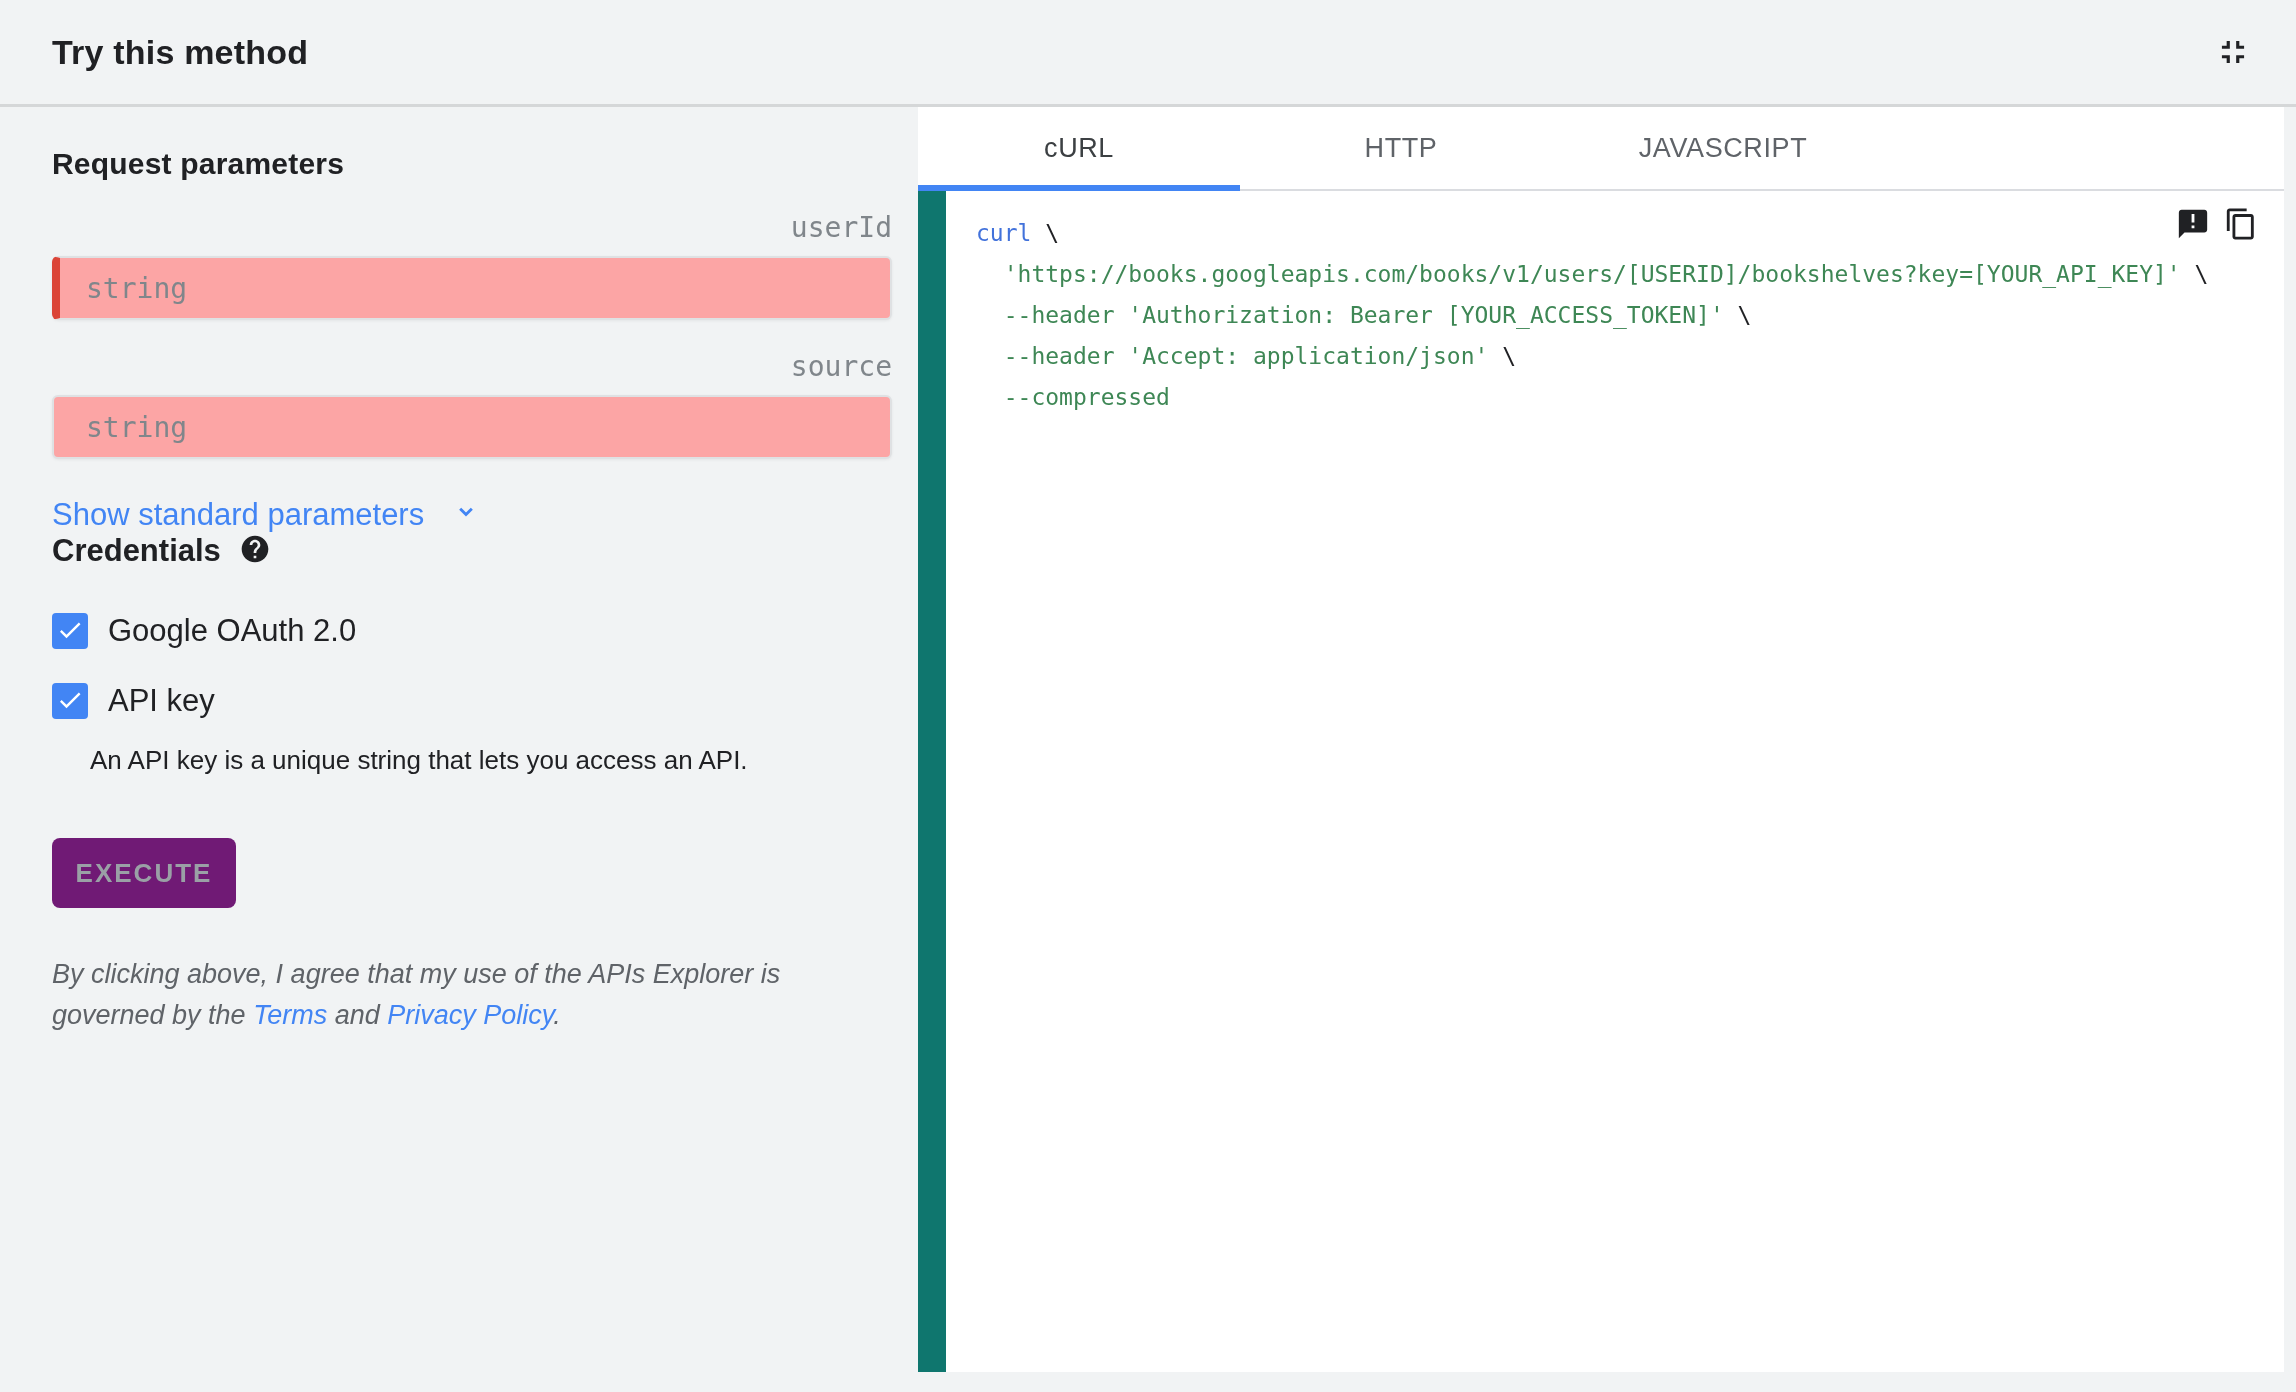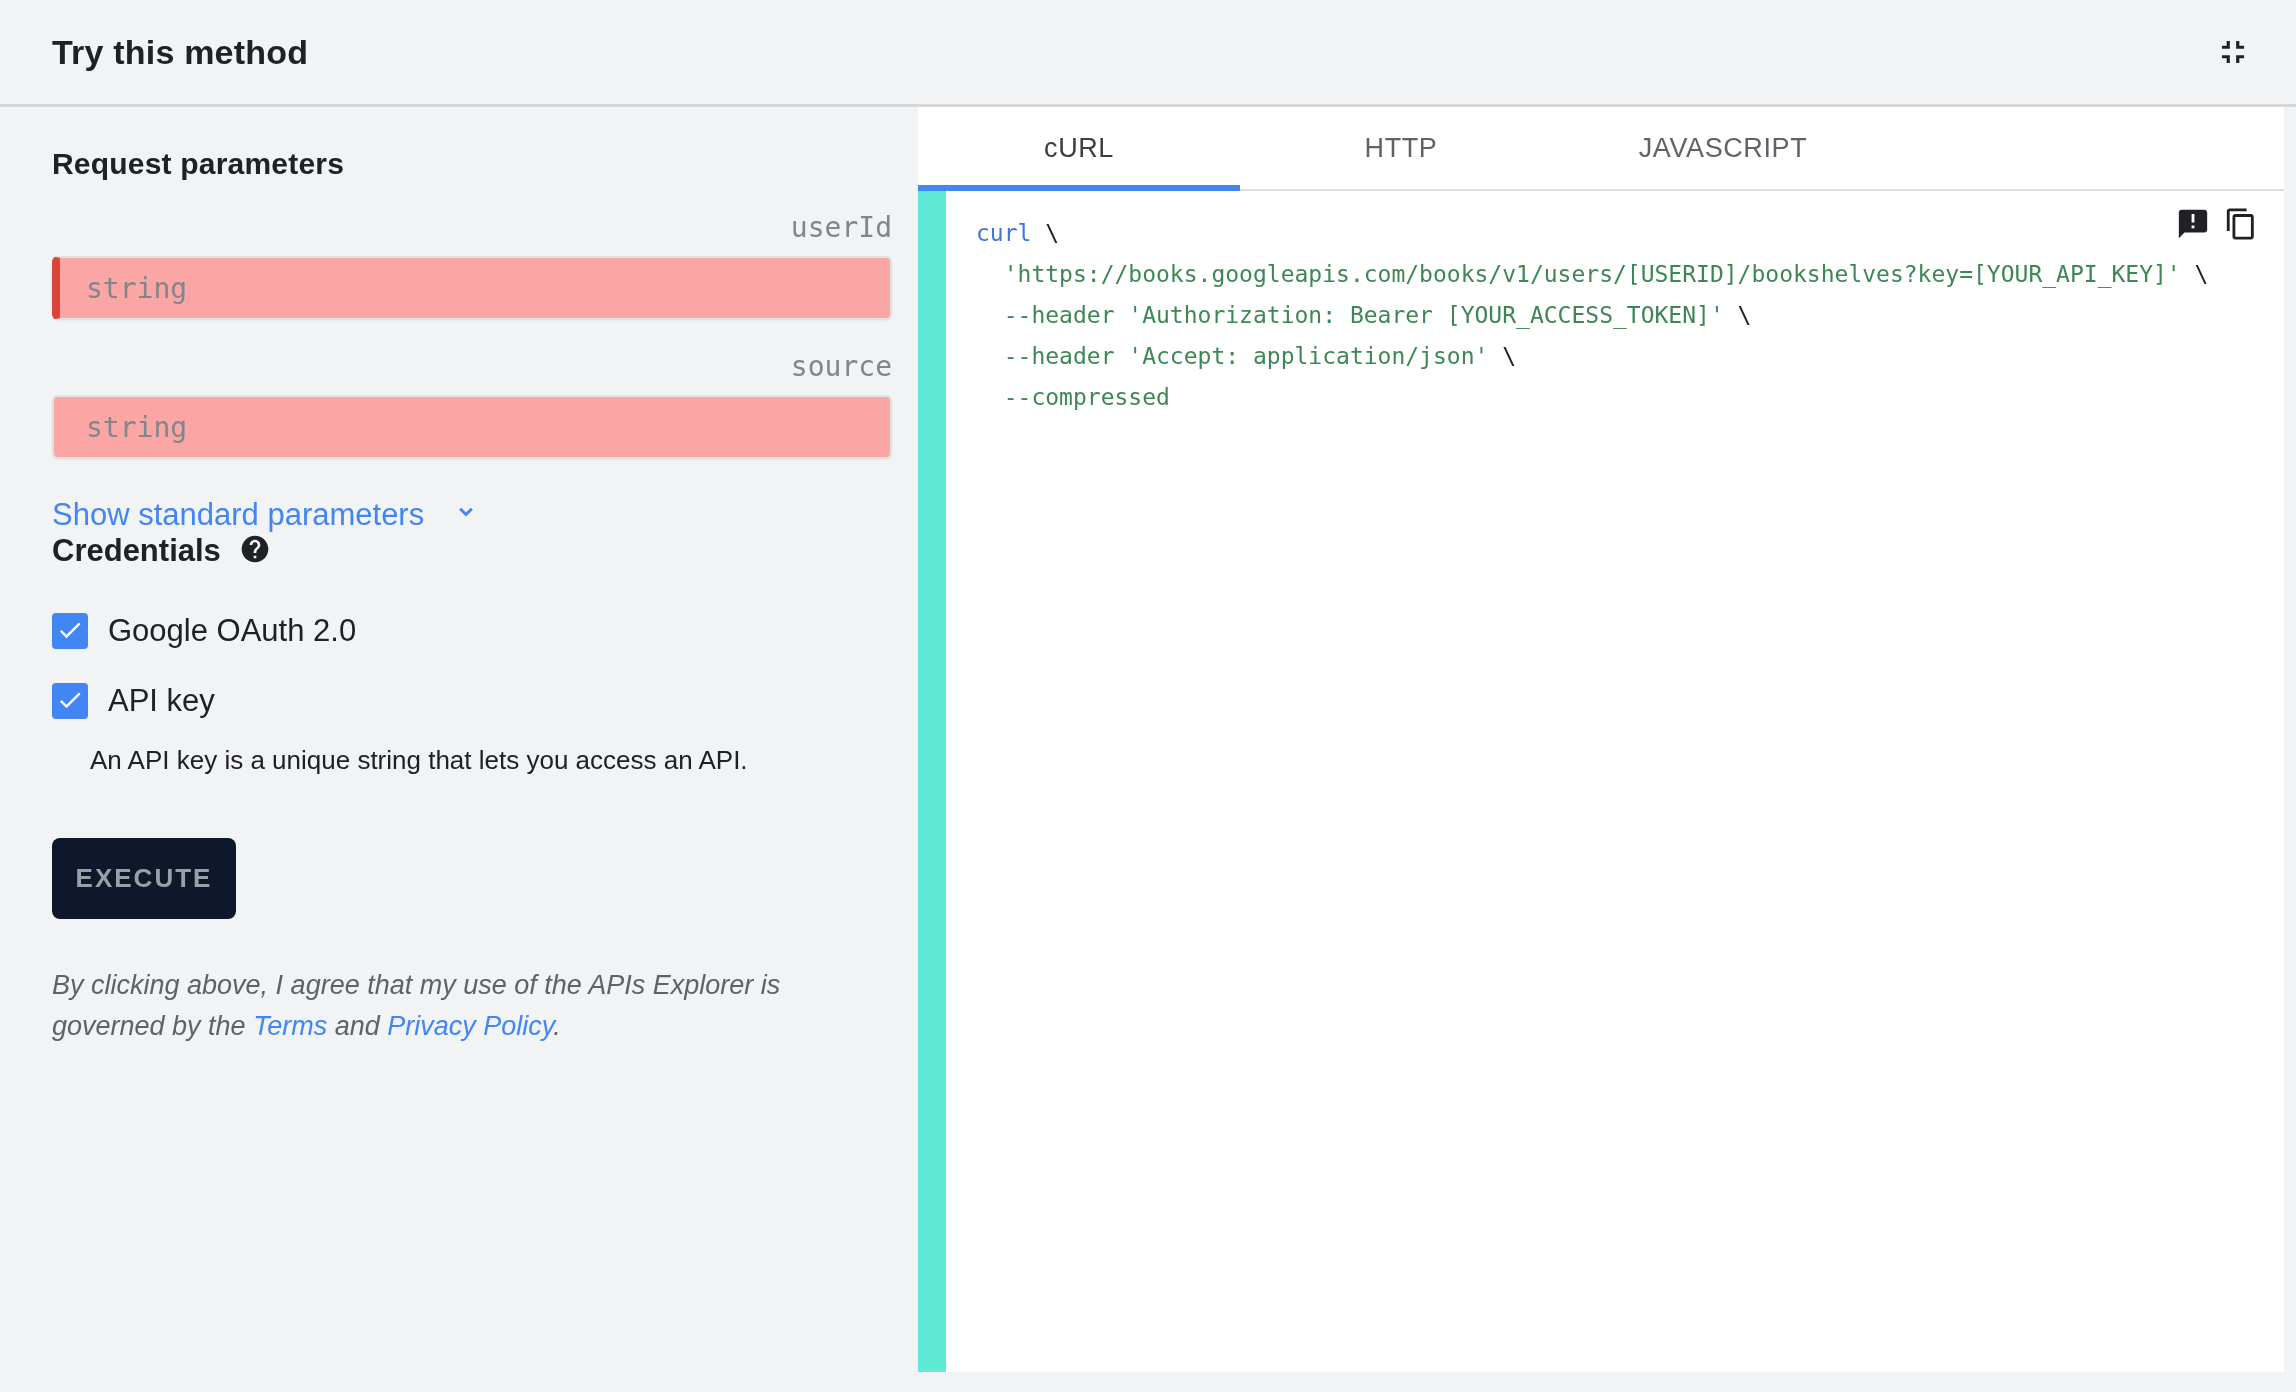--- a/index.html
+++ b/index.html
@@ -48,32 +48,32 @@
     width:36px; height:36px; border-radius:4px;
     background:var(--accent-blue,#4285f4);
     display:flex; align-items:center; justify-content:center; cursor:pointer;
     border:none; flex:0 0 auto;
   }
   .check-label { font-size:31px; color:#202124; }
   .check-desc { margin-left:38px; margin-top:26px; font-size:26px; color:#202124; }
   .check-desc .link { font-size:26px; }
   .check-desc .chev-small { vertical-align:middle; margin-left:6px; }
   .execute-btn {
-    margin-top:62px; width:184px; height:81px;
-    background:#0f172a; color:#9aa0a6; border:none; border-radius:8px;
+    margin-top:62px; width:184px; height:70px;
+    background:#701a75; color:#9aa0a6; border:none; border-radius:8px;
     font-family:"Liberation Sans", sans-serif;
     font-size:26px; font-weight:600; letter-spacing:2px; cursor:default;
   }
   .legal {
     margin-top:46px; max-width:790px;
     font-size:27px; line-height:41px; font-style:italic; color:#5f6368;
   }
   .legal .link { font-style:italic; }
   
-  .right-panel { width:1366px; display:flex; flex-direction:column; background:#5eead4; }
+  .right-panel { width:1366px; display:flex; flex-direction:column; background:#0f766e; }
   .tabbar {
     height:84px; background:#fff; display:flex;
     border-bottom:2px solid #dadce0; position:relative;
   }
   .tab {
     width:322px; height:100%; background:none; border:none; cursor:pointer;
     font-family:"Liberation Sans", sans-serif;
     font-size:27px; color:#5f6368; letter-spacing:0.6px; position:relative;
   }
   .tab.active { color:#3c4043; }

